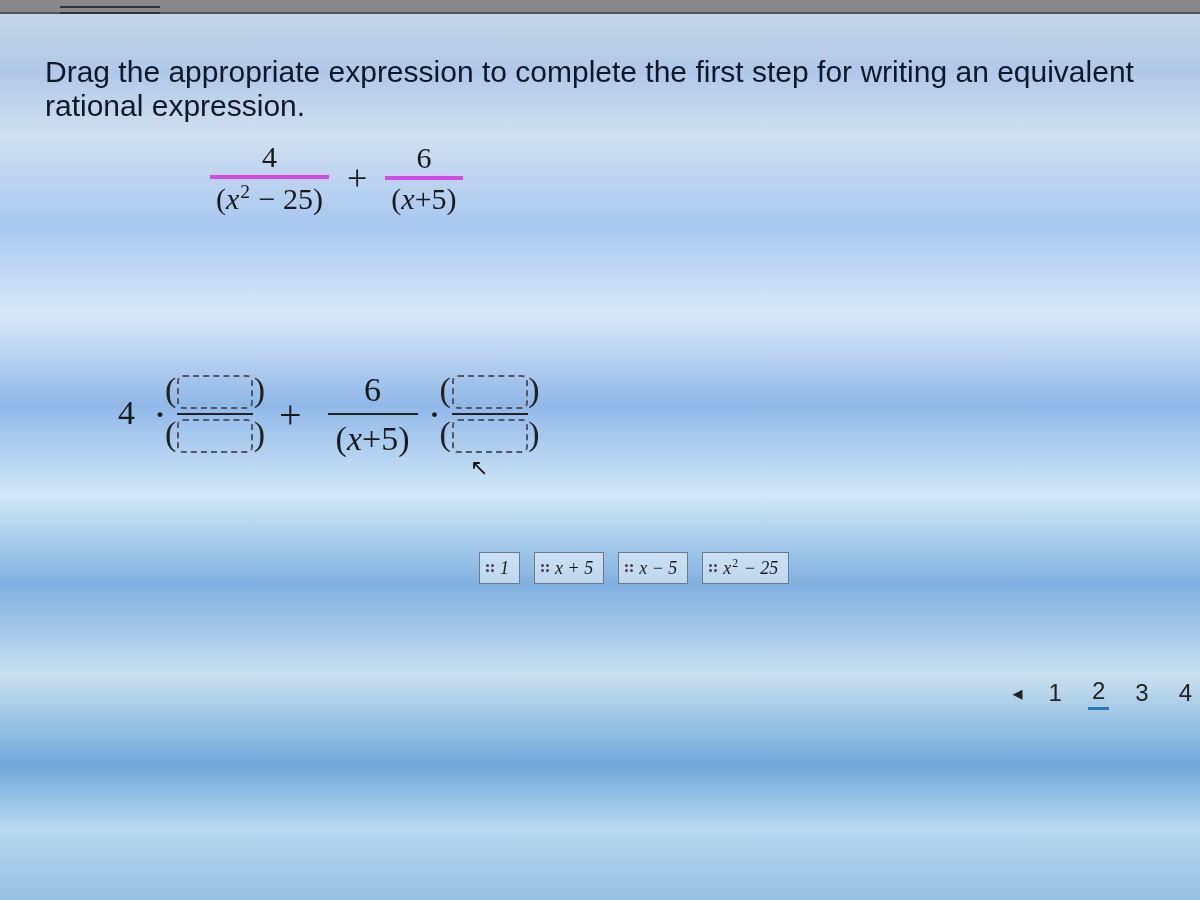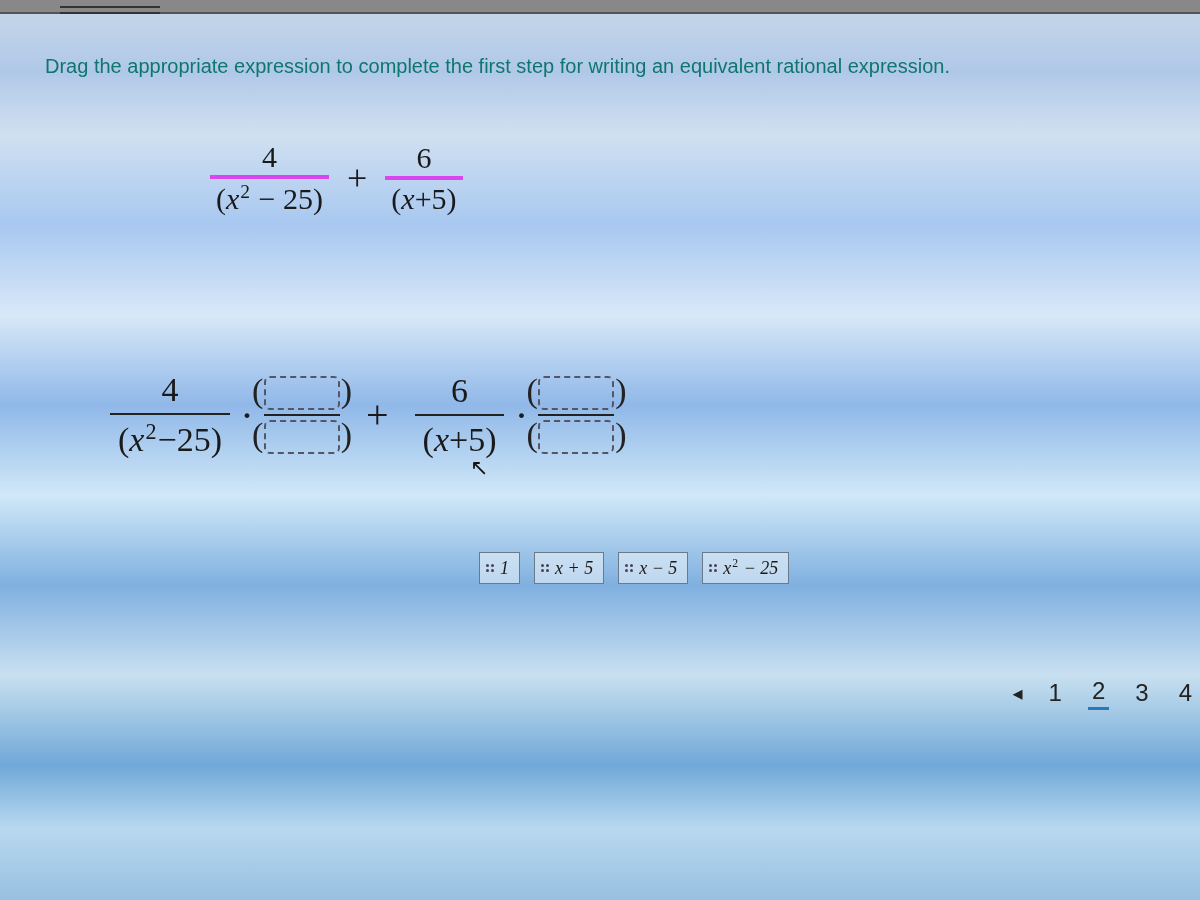--- a/index.html
+++ b/index.html
@@ -46,23 +46,23 @@
     width: 100px;
     height: 4px;
     border-top: 2px solid #333;
     border-bottom: 2px solid #333;
   }
 
   .instruction {
     position: absolute;
     top: 55px;
     left: 45px;
-    color: #0f766e;
+    color: #0f172a;
     font-family: Arial, sans-serif;
-    font-size: 20px;
+    font-size: 30px;
   }
 
   
   .orig-expr {
     position: absolute;
     top: 140px;
     left: 210px;
     display: flex;
     align-items: center;
     color: #1a1a1a;
@@ -232,21 +232,20 @@
   <span class="plus">+</span>
   <span class="frac">
     <span class="num">6</span>
     <span class="den">(<span style="font-style:italic">x</span>+5)</span>
   </span>
 </div>
 
 <div class="step-expr">
   <span class="bigfrac">
     <span class="num">4</span>
-    <span class="den">(<span style="font-style:italic">x</span><span class="sup">2</span>−25)</span>
   </span>
   <span class="dot">·</span>
   <span class="blank-frac">
     <span class="blank">
       <span class="paren-l">(</span>
       <span class="paren-r">)</span>
     </span>
     <span class="bar"></span>
     <span class="blank">
       <span class="paren-l">(</span>

